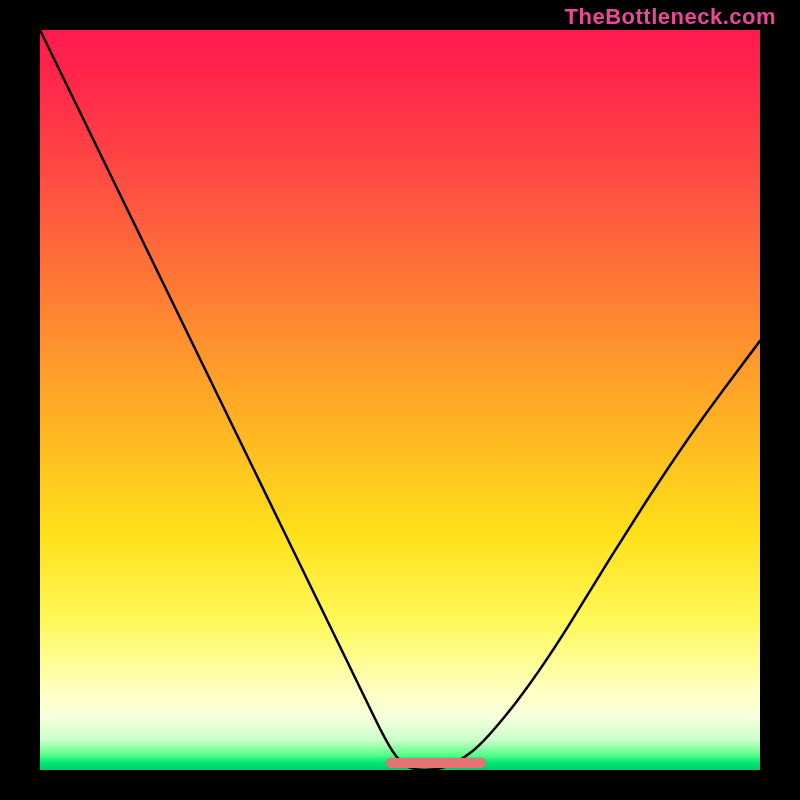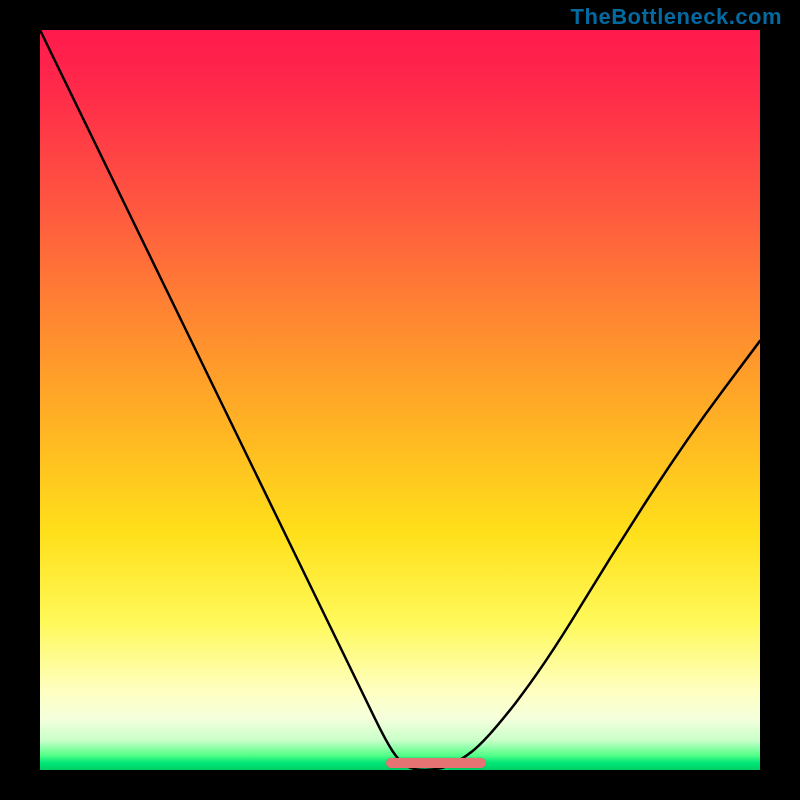--- a/index.html
+++ b/index.html
@@ -13,22 +13,22 @@
   }
   .frame {
     position: relative;
     width: 800px;
     height: 800px;
     background: #000;
   }
   .watermark {
     position: absolute;
     top: 4px;
-    right: 18px;
-    color: #0369a1;
+    right: 24px;
+    color: #ec4899;
     font-size: 22px;
     font-weight: 600;
     letter-spacing: 0.5px;
     z-index: 20;
     user-select: none;
   }
   .plot {
     position: absolute;
     left: 40px;
     top: 30px;

